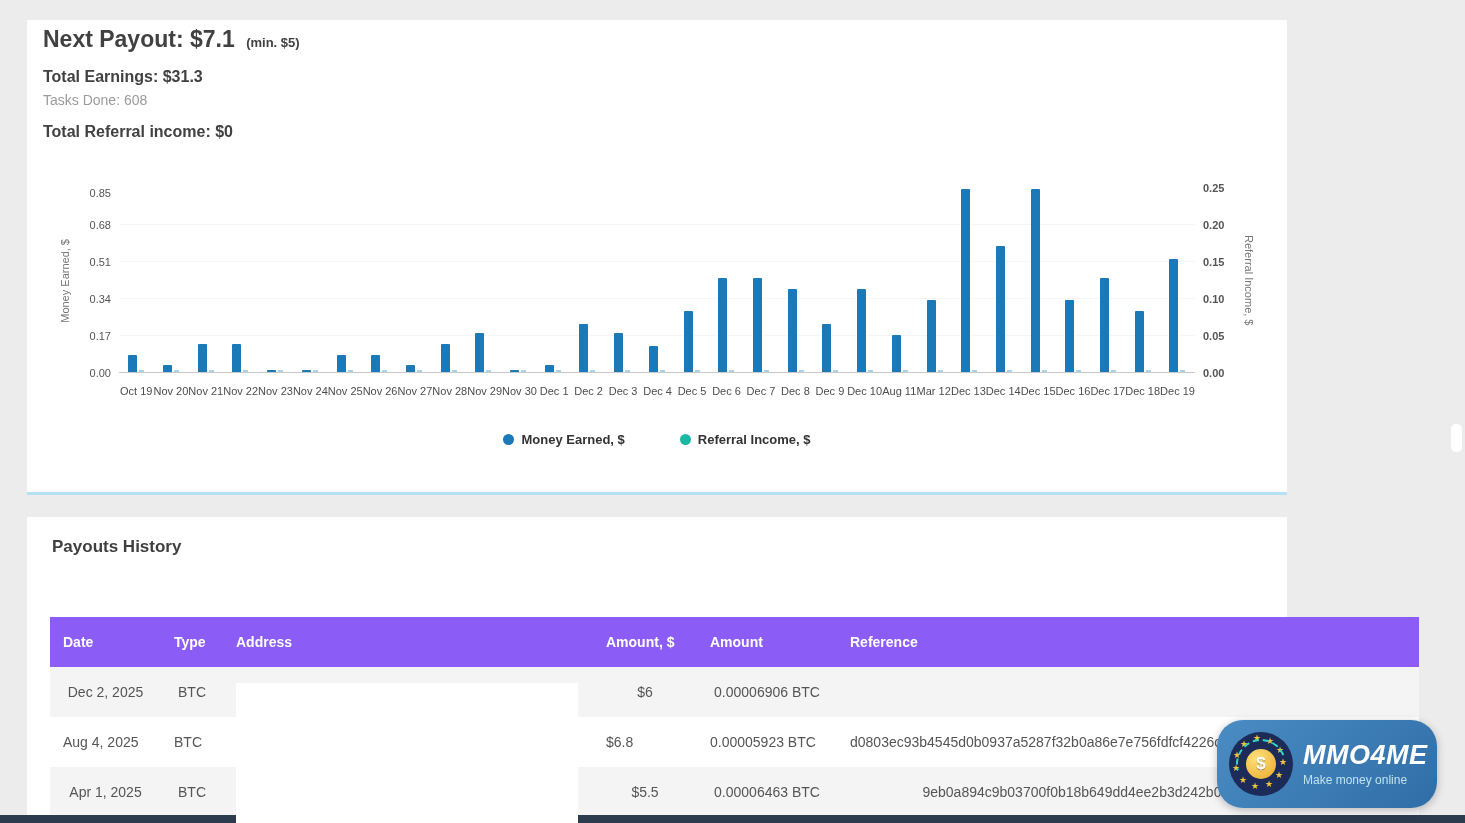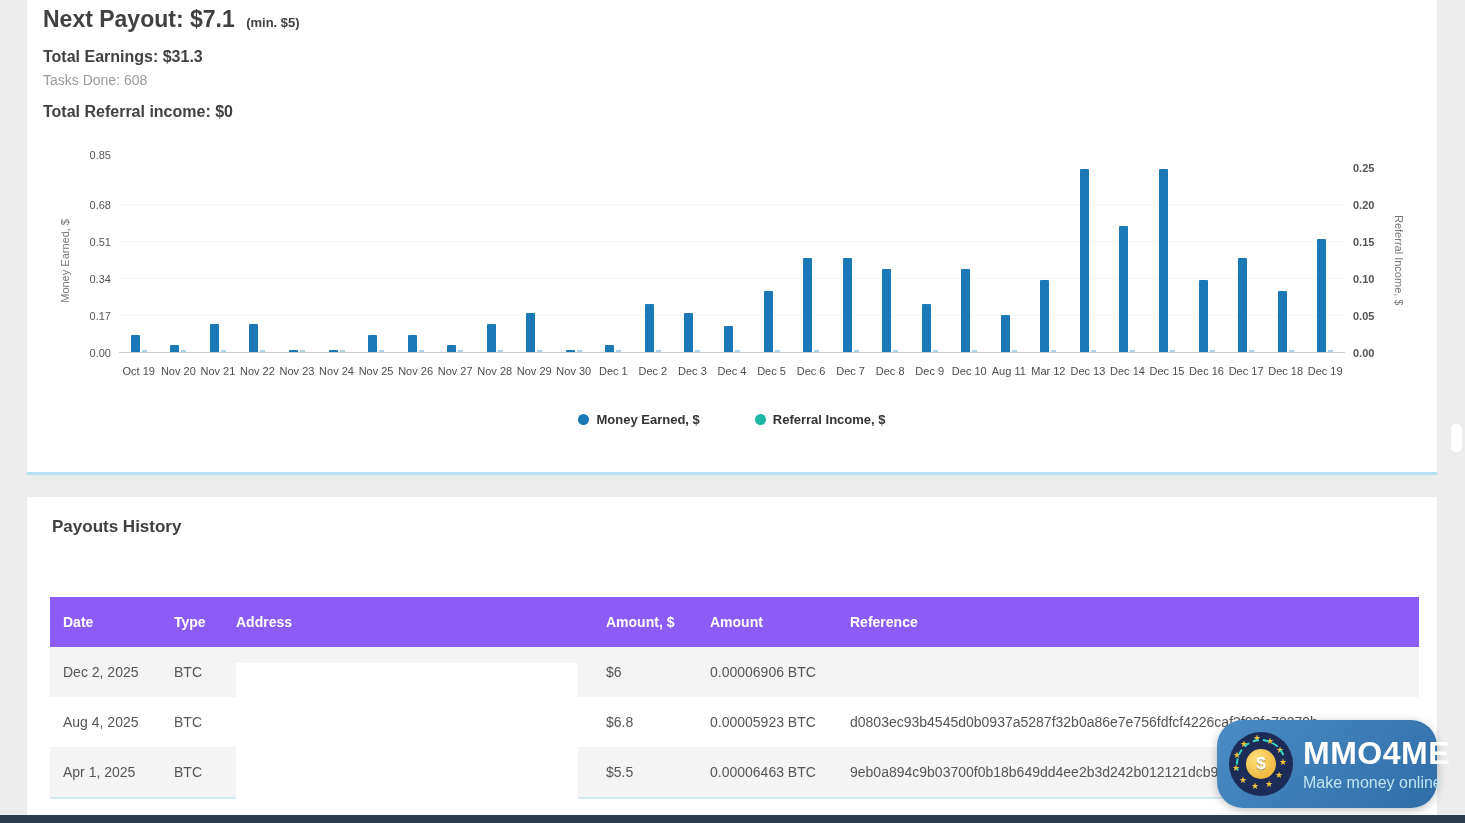--- a/index.html
+++ b/index.html
@@ -3,21 +3,21 @@
 <meta charset="utf-8">
 <style>
   * { margin:0; padding:0; box-sizing:border-box; }
   html,body { width:1465px; height:823px; }
   body {
     background:#ececec;
     font-family:"Liberation Sans", sans-serif;
     position:relative;
     overflow:hidden;
   }
-  .card { position:absolute; left:27px; width:1410px; background:#fff; }
+  .card { position:absolute; left:27px; width:1260px; background:#fff;margin-top:20px; }
   .card-top { top:0; height:475px; border-bottom:3px solid #b5e1f2; }
   .card-payouts { top:497px; height:318px; }
 
   .h-next { position:absolute; left:16px; top:6px; font-size:23px; font-weight:bold; color:#414141; }
   .h-next .min { font-size:13px; font-weight:bold; margin-left:5px; }
   .h-total { position:absolute; left:16px; top:48px; font-size:16px; font-weight:bold; color:#414141; }
   .tasks { position:absolute; left:16px; top:72px; font-size:14px; color:#9b9b9b; }
   .h-ref { position:absolute; left:16px; top:103px; font-size:16px; font-weight:bold; color:#414141; }
 
   .chart { position:absolute; left:30px; right:30px; top:168px; display:flex; align-items:flex-start; }
@@ -46,21 +46,21 @@
 
   .legend { position:absolute; left:0; right:0; top:412px; display:flex; justify-content:center; gap:55px; }
   .legend-item { display:flex; align-items:center; gap:7px; font-size:13px; font-weight:bold; color:#333; cursor:pointer; }
   .legend-dot { width:11px; height:11px; border-radius:50%; }
 
   .p-title { position:absolute; left:25px; top:20px; font-size:17px; font-weight:bold; color:#3f3f3f; }
   .p-sub { position:absolute; left:25px; top:56px; font-size:14px; color:#8d8d8d; }
   table.payouts { position:absolute; left:23px; top:100px; width:1369px; border-collapse:collapse; table-layout:fixed; border-bottom:2px solid #cfe9f5; }
   table.payouts th { background:#8b5cf6; color:#fff; font-size:14px; font-weight:bold; text-align:left; padding:17px 13px; }
   table.payouts td { font-size:14px; color:#555; padding:17px 13px; }
-  table.payouts tr.odd td { background:#f4f4f4; }
+  table.payouts tr.odd td { background:#f4f4f4;text-align:center; }
   table.payouts tr.even td { background:#ffffff; }
   .col-date{width:111px;} .col-type{width:62px;} .col-address{width:370px;}
   .col-amtusd{width:104px;} .col-amtbtc{width:140px;}
   .reference-cell { overflow:hidden; white-space:nowrap; text-overflow:clip; }
 
   .redact { position:absolute; left:209px; top:166px; width:342px; height:143px; background:#fff; z-index:2; }
 
   .wm {
     position:absolute; right:28px; bottom:15px; width:220px; height:88px; z-index:5;
     border-radius:26px; background:linear-gradient(135deg,#4b8cc4,#2f6da6);
@@ -71,22 +71,22 @@
   .star { position:absolute; color:#f2c33c; font-size:9px; line-height:1; }
   .coin {
     position:absolute; left:17px; top:17px; width:30px; height:30px; border-radius:50%;
     background:radial-gradient(circle at 35% 30%, #ffe07a, #e8a92b);
     color:#fff; font-weight:bold; font-size:17px;
     display:flex; align-items:center; justify-content:center;
     text-shadow:0 1px 1px rgba(0,0,0,.35); z-index:2;
   }
   .arc { position:absolute; left:7px; top:7px; width:50px; height:50px; border:2px dashed #35d6c0;
          border-radius:50%; border-bottom-color:transparent; border-right-color:transparent; transform:rotate(30deg); }
-  .wm-text .brand { color:#fff; font-size:32px; font-weight:bold; letter-spacing:.5px; line-height:1.1; }
-  .wm-text .tagline { color:#bfe3ef; font-size:16px; margin-top:2px; }
+  .wm-text .brand { color:#fff; font-size:27px; font-weight:bold; letter-spacing:.5px; line-height:1.1;font-style:italic; }
+  .wm-text .tagline { color:#bfe3ef; font-size:12px; margin-top:2px; }
 
   .bottom-bar { position:absolute; left:0; right:0; bottom:0; height:8px; background:#2c3b4d; }
   .scroll-thumb { position:absolute; right:3px; top:424px; width:11px; height:28px; background:#fff; border-radius:5px; }
 </style>
 </head>
 <body>
 
 <div class="card card-top">
   <div class="h-next">
     <span>Next Payout: $7.1</span>
@@ -99,21 +99,21 @@
   <div class="chart">
     <div class="y-axis-title left">
       <span>Money Earned, $</span>
     </div>
     <div class="y-ticks">
         <span class="tick tick-left" style="bottom: 0px;">0.00</span>
         <span class="tick tick-left" style="bottom: 37px;">0.17</span>
         <span class="tick tick-left" style="bottom: 74px;">0.34</span>
         <span class="tick tick-left" style="bottom: 111px;">0.51</span>
         <span class="tick tick-left" style="bottom: 148px;">0.68</span>
-        <span class="tick tick-left" style="bottom: 198px;">0.85</span>
+        <span class="tick tick-left" style="bottom: 180px;">0.85</span>
       </div>
     <div class="plot-zone">
       <div class="plot">
           <div class="bar-col">
             <div class="bar-money" style="height: 17px; background: rgb(28, 121, 184);"></div>
             <div class="bar-ref" style="height: 2px;"></div>
           </div>
           <div class="bar-col">
             <div class="bar-money" style="height: 7px; background: rgb(28, 121, 184);"></div>
             <div class="bar-ref" style="height: 2px;"></div>

